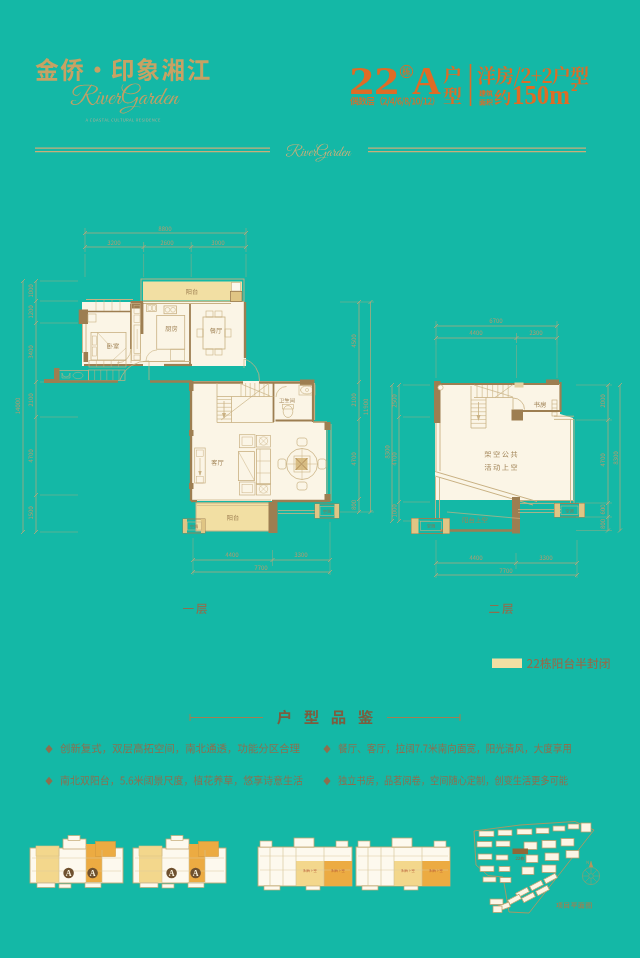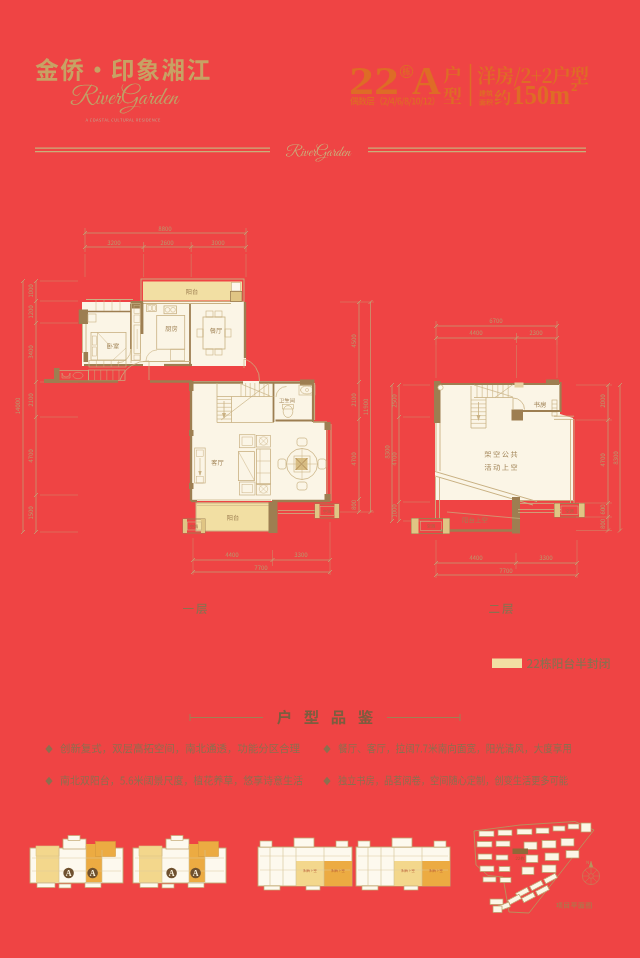--- a/index.html
+++ b/index.html
@@ -1,16 +1,16 @@
 <!DOCTYPE html>
 <html><head>
 <meta charset="utf-8">
 <style>
 html,body{margin:0;padding:0;background:#faf3e1;}
-#page{position:relative;width:640px;height:958px;background:#ef4444;overflow:hidden;
+#page{position:relative;width:640px;height:958px;background:#14b8a6;overflow:hidden;
 font-family:"Liberation Sans",sans-serif;}
 </style>
 </head>
 <body>
 
 <div id="page">
 <svg width="640" height="958" viewBox="0 0 640 958">
 
 <g>
         <path d="M46.5 57.9C44.3 61.6 40.0 64.1 35.5 65.4C36.2 66.1 37.0 67.3 37.4 68.1C38.4 67.7 39.5 67.3 40.5 66.8V68.0H45.3V70.5H37.7V73.2H41.2L39.3 74.0C40.1 75.2 40.9 76.9 41.3 78.0H36.6V80.7H57.2V78.0H52.1C52.8 76.9 53.8 75.4 54.6 74.1L52.2 73.2H56.0V70.5H48.4V68.0H53.2V66.5C54.2 67.1 55.3 67.6 56.4 68.0C56.9 67.2 57.7 66.0 58.4 65.4C54.8 64.4 50.9 62.3 48.6 60.1L49.3 59.2ZM51.0 65.3H43.1C44.5 64.4 45.8 63.3 47.0 62.1C48.1 63.3 49.5 64.3 51.0 65.3ZM45.3 73.2V78.0H41.8L43.8 77.1C43.5 76.0 42.6 74.4 41.7 73.2ZM48.4 73.2H51.8C51.4 74.5 50.5 76.2 49.8 77.3L51.4 78.0H48.4Z M76.7 70.9V81.1H79.6V71.4C80.3 72.1 81.0 72.7 81.7 73.1C82.2 72.4 83.0 71.5 83.6 70.9C81.9 70.2 80.3 68.8 79.2 67.3H82.8V64.6H75.5C75.9 63.8 76.1 62.9 76.4 61.9C78.3 61.7 80.2 61.4 81.7 61.0L80.2 58.5C77.3 59.3 72.8 59.8 68.8 60.0C69.1 60.7 69.5 61.7 69.6 62.4C70.8 62.4 72.1 62.3 73.5 62.2C73.3 63.1 73.0 63.9 72.6 64.6H67.3V67.3H71.1C69.9 68.8 68.4 70.0 66.4 70.8C67.0 71.4 67.8 72.6 68.0 73.2C69.0 72.7 69.9 72.2 70.7 71.5V72.0C70.7 74.2 70.2 77.2 67.1 79.4C67.7 79.7 68.8 80.7 69.2 81.3C72.6 78.8 73.4 74.9 73.4 72.0V70.9H71.5C72.6 69.9 73.6 68.7 74.4 67.3H76.3C77.0 68.6 78.0 69.8 79.0 70.9ZM65.8 58.3C64.7 61.8 62.7 65.3 60.6 67.5C61.0 68.2 61.8 69.8 62.0 70.5C62.5 70.0 63.0 69.3 63.5 68.7V81.2H66.2V64.4C67.0 62.7 67.8 60.9 68.4 59.2Z M97.4 66.6C95.7 66.6 94.4 68.0 94.4 69.7C94.4 71.4 95.7 72.8 97.4 72.8C99.1 72.8 100.5 71.4 100.5 69.7C100.5 68.0 99.1 66.6 97.4 66.6Z M112.9 78.5C113.7 78.0 114.8 77.7 121.8 76.0C121.8 75.4 121.7 74.1 121.7 73.3L115.9 74.5V69.3H121.7V66.5H115.9V63.0C118.0 62.5 120.3 61.9 122.1 61.1L120.0 58.8C118.2 59.6 115.5 60.5 113.0 61.1V73.6C113.0 74.6 112.3 75.1 111.8 75.4C112.2 76.1 112.7 77.8 112.9 78.5ZM123.1 59.9V81.2H126.0V62.8H129.9V74.2C129.9 74.6 129.8 74.7 129.5 74.7C129.1 74.7 128.0 74.7 126.9 74.7C127.3 75.4 127.8 76.9 128.0 77.8C129.6 77.8 130.8 77.7 131.7 77.2C132.6 76.7 132.8 75.7 132.8 74.3V59.9Z M143.6 58.1C142.3 60.1 140.1 62.3 137.0 64.0C137.6 64.4 138.5 65.4 138.9 66.1L139.7 65.5V69.3H142.1C140.6 70.0 138.9 70.5 137.2 71.0C137.6 71.5 138.3 72.5 138.5 73.0C140.7 72.4 142.7 71.6 144.6 70.5C144.9 70.7 145.3 71.0 145.6 71.2C143.7 72.6 140.5 73.7 137.8 74.3C138.3 74.8 139.0 75.7 139.3 76.3C142.0 75.6 144.9 74.2 147.1 72.6C147.3 72.9 147.6 73.2 147.8 73.5C145.4 75.3 141.2 77.0 137.6 77.8C138.1 78.4 138.9 79.4 139.2 80.0C142.4 79.1 146.0 77.4 148.7 75.5C148.9 76.7 148.6 77.7 147.9 78.1C147.5 78.5 147.0 78.5 146.4 78.5C145.7 78.5 144.9 78.5 144.0 78.4C144.4 79.2 144.7 80.3 144.8 81.1C145.5 81.1 146.2 81.1 146.8 81.1C148.0 81.1 148.8 80.9 149.7 80.3C151.4 79.3 152.0 76.9 151.1 74.4L151.9 74.0C153.0 76.4 154.7 79.0 157.2 80.3C157.6 79.5 158.4 78.3 159.1 77.8C156.8 76.8 155.1 74.8 154.2 72.9C155.2 72.3 156.3 71.7 157.3 71.1L155.0 69.3C153.7 70.3 151.8 71.5 150.1 72.4C149.4 71.3 148.3 70.3 146.9 69.3H156.5V63.2H150.8C151.4 62.4 152.0 61.6 152.4 60.9L150.5 59.6L150.0 59.7H145.8L146.5 58.7ZM144.0 61.9H148.4C148.2 62.3 147.8 62.8 147.5 63.2H142.7C143.1 62.8 143.6 62.3 144.0 61.9ZM142.4 65.4H147.3C146.8 66.0 146.2 66.6 145.5 67.2H142.4ZM150.1 65.4H153.7V67.2H148.7C149.2 66.6 149.7 66.0 150.1 65.4Z M163.0 60.5C164.3 61.2 166.0 62.3 166.7 63.1L168.4 60.7C167.6 59.9 166.0 59.0 164.7 58.4ZM162.0 67.1C163.3 67.7 165.0 68.7 165.7 69.4L167.4 67.1C166.6 66.3 164.9 65.5 163.6 64.9ZM162.3 79.6 165.0 80.9C165.8 78.5 166.6 75.5 167.3 72.8L164.8 71.4C164.1 74.4 163.1 77.6 162.3 79.6ZM175.8 59.2V70.8C175.3 70.3 174.0 69.0 173.2 68.2V66.2H175.3V63.4H173.2V58.2H170.6V63.4H167.8V66.2H170.3C169.5 69.7 168.3 73.2 166.7 75.2C167.3 75.6 168.2 76.6 168.7 77.3C169.4 76.2 170.0 74.7 170.6 73.0V81.2H173.2V71.6C173.7 72.4 174.2 73.1 174.5 73.7L175.8 71.3V81.1H178.3V79.7H181.0V80.9H183.6V59.2ZM178.3 67.7H181.0V71.1H178.3ZM178.3 65.1V61.8H181.0V65.1ZM178.3 73.7H181.0V77.1H178.3Z M188.8 60.6C190.2 61.5 192.2 62.7 193.1 63.5L194.8 61.2C193.8 60.5 191.8 59.3 190.5 58.5ZM187.4 67.4C188.8 68.1 190.9 69.3 191.9 70.1L193.5 67.6C192.4 66.9 190.3 65.9 189.0 65.2ZM188.3 78.9 190.7 80.9C192.1 78.5 193.6 75.7 194.9 73.1L192.8 71.2C191.3 74.0 189.5 77.1 188.3 78.9ZM194.0 76.8V79.7H209.6V76.8H203.2V63.2H208.5V60.2H195.3V63.2H200.2V76.8Z" fill="#c7a264"></path>

